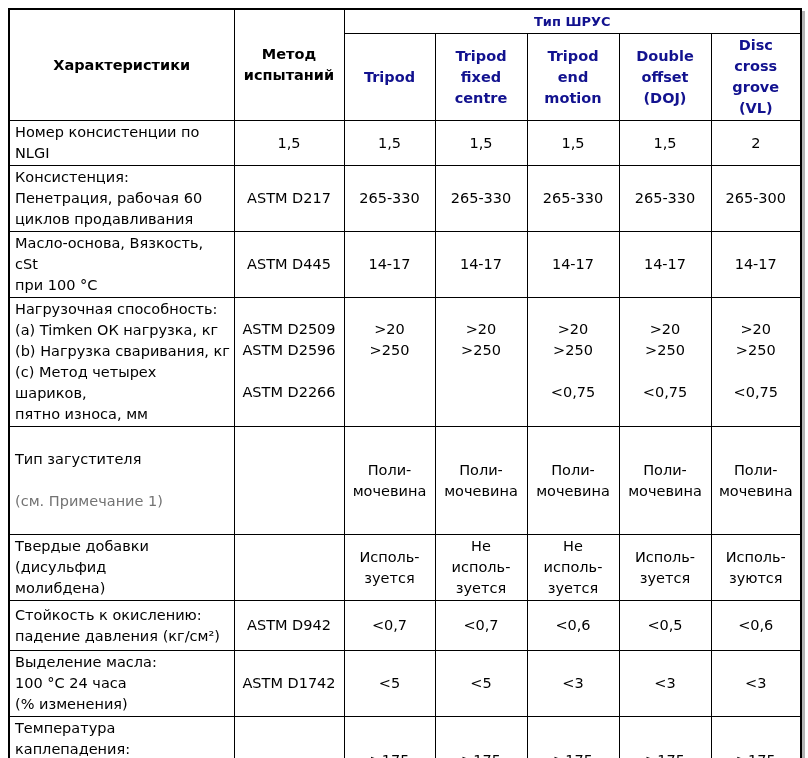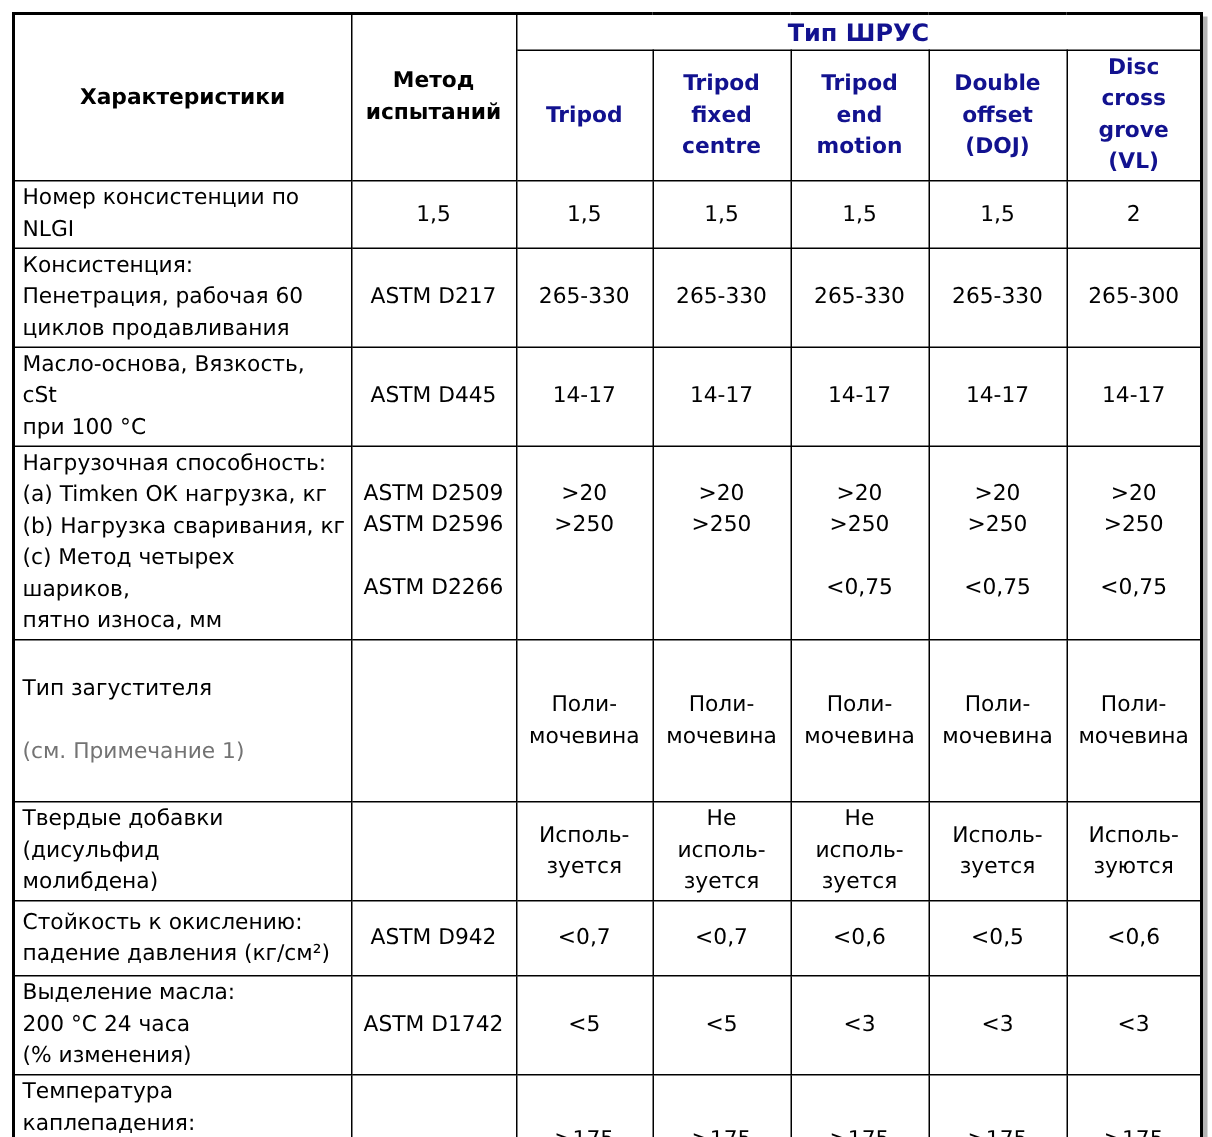--- a/index.html
+++ b/index.html
@@ -16,21 +16,21 @@
   td, th {
     border: 1px solid #000;
     white-space: pre-line;
     vertical-align: middle;
     padding: 1px 3px;
     font-size: 14.5px;
     line-height: 21px;
     overflow: hidden;
   }
   th { font-weight: bold; text-align: center; }
-  th.group { font-size: 16px; }
+  th.group { font-size: 13px; }
   .blue { color: #12128f; }
   .red { color: #737373; }
   td.label { text-align: left; padding-left: 5px; }
   td.method, td.val { text-align: center; }
   .blk { display: block; }
   
   tr.hdr-a { height: 24px; }
   tr.hdr-b { height: 72px; }
   tr.r1  { height: 22px; }
   tr.r2  { height: 65px; }
@@ -185,21 +185,21 @@
       <td class="method">ASTM D942</td>
       <td class="val">&lt;0,7</td>
       <td class="val">&lt;0,7</td>
       <td class="val">&lt;0,6</td>
       <td class="val">&lt;0,5</td>
       <td class="val">&lt;0,6</td>
     </tr>
 
     <tr class="r8">
       <td class="label">Выделение масла:
-200 °С 24 часа
+100 °С 24 часа
 (% изменения)</td>
       <td class="method">ASTM D1742</td>
       <td class="val">&lt;5</td>
       <td class="val">&lt;5</td>
       <td class="val">&lt;3</td>
       <td class="val">&lt;3</td>
       <td class="val">&lt;3</td>
     </tr>
 
     <tr class="r9">

